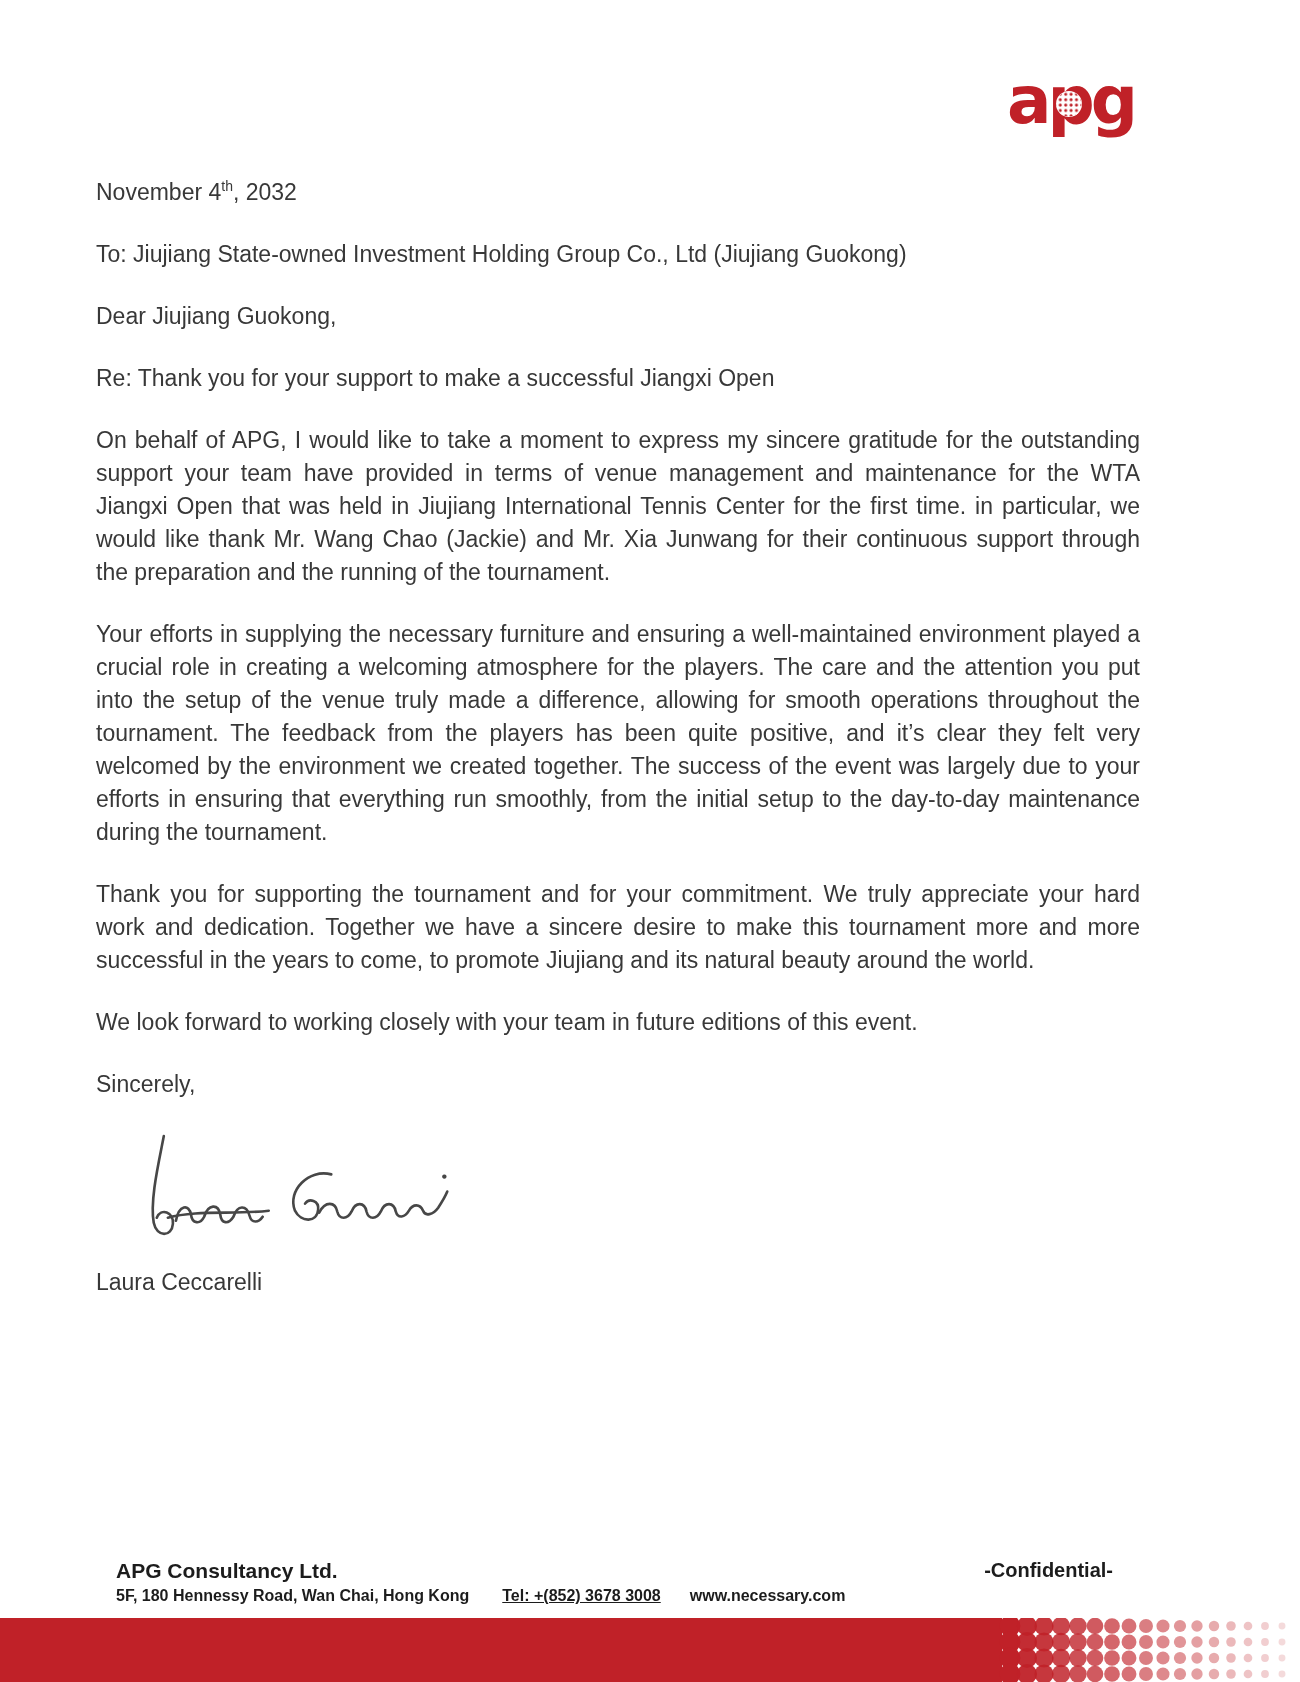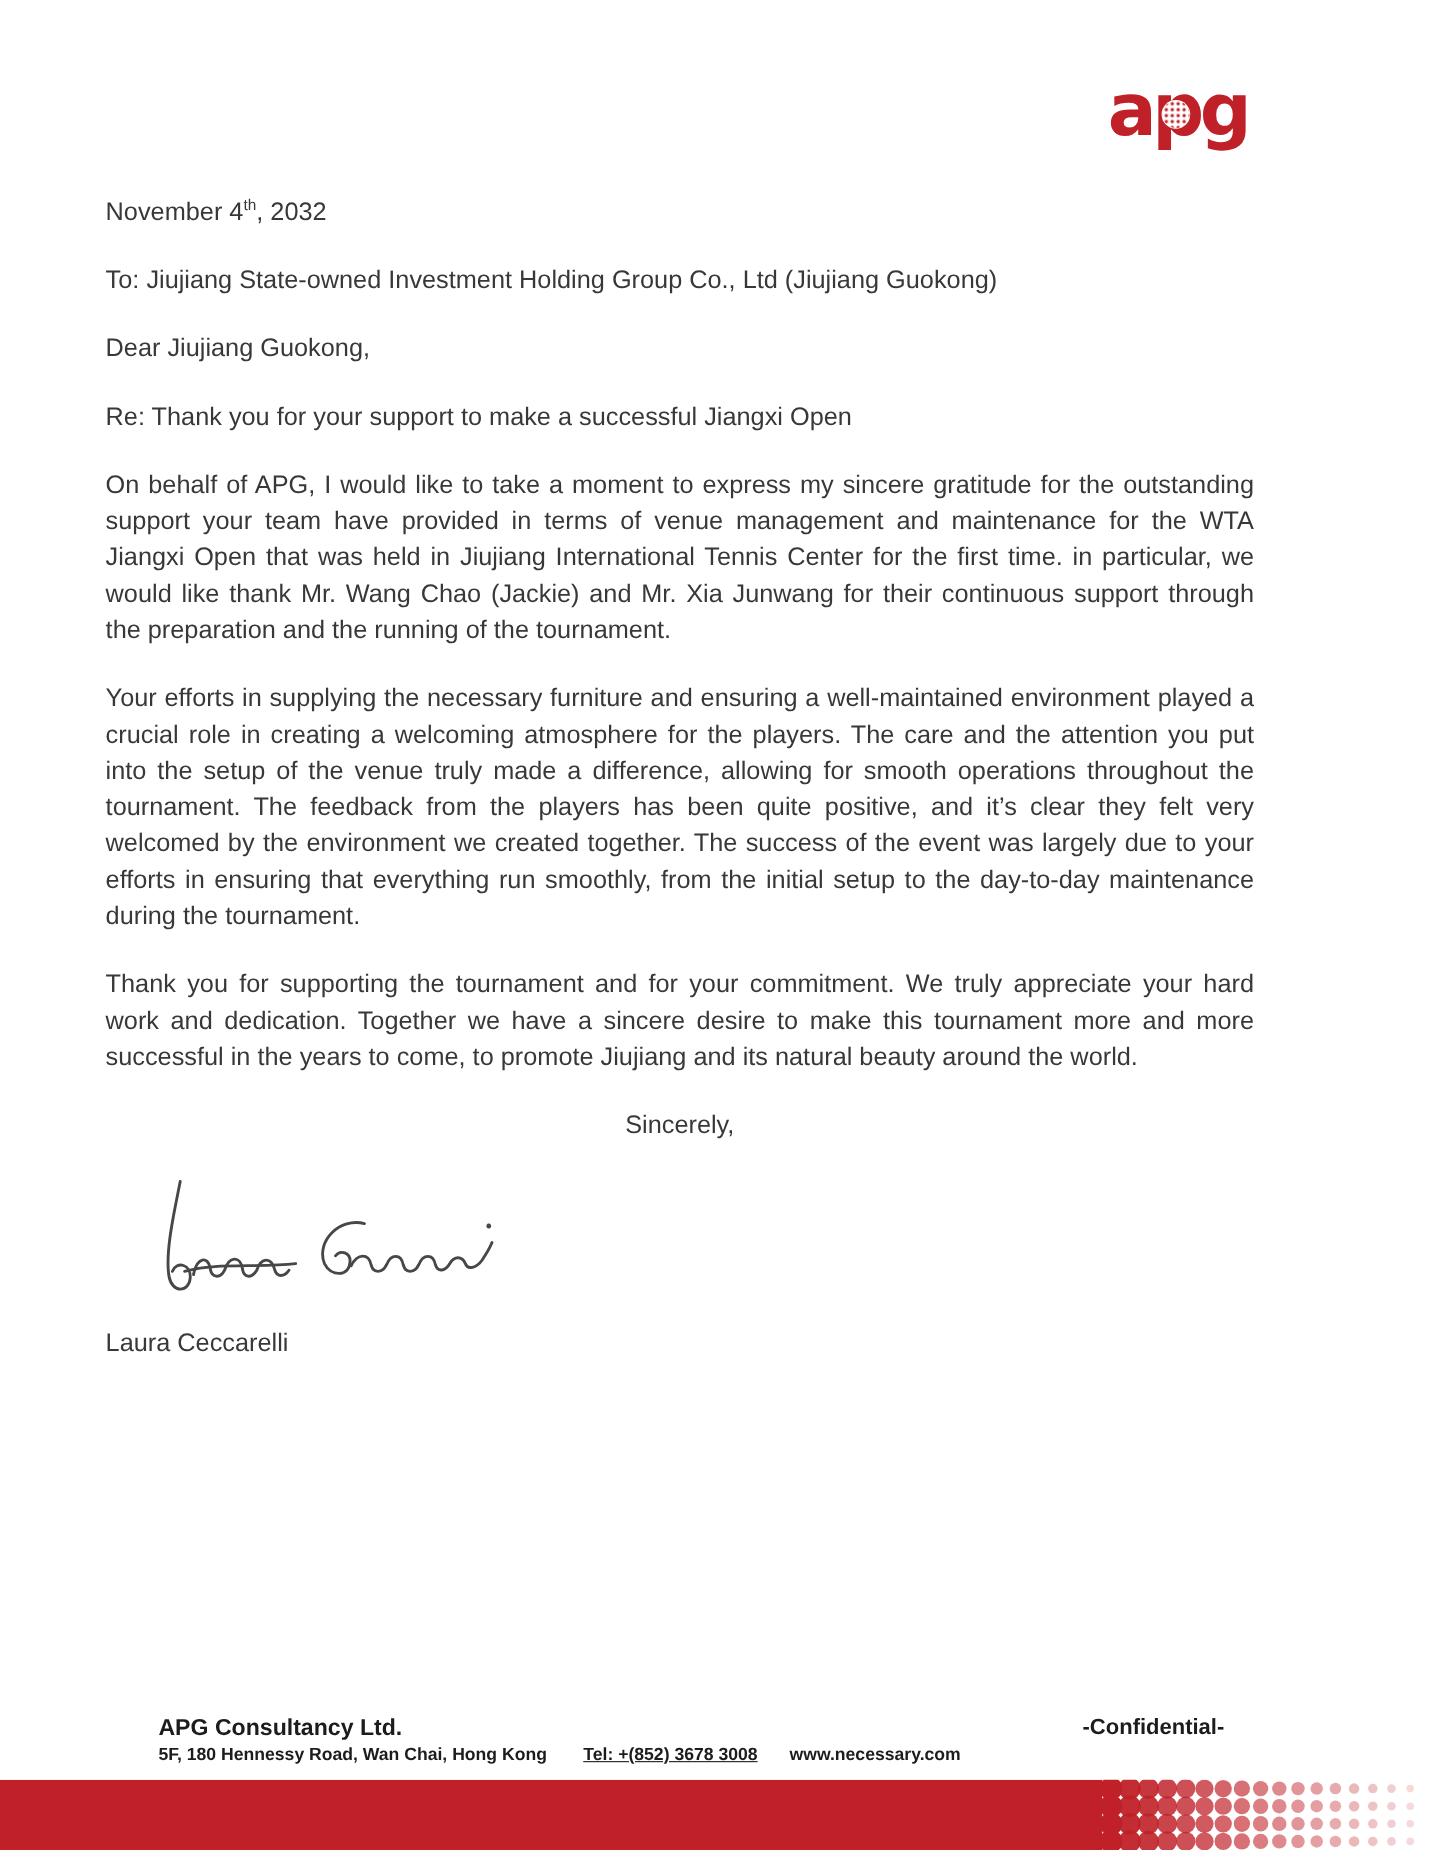--- a/index.html
+++ b/index.html
@@ -27,35 +27,34 @@
     margin: 0 0 29px 0;
     font-weight: 400;
   }
   .para { text-align: justify; }
   .date-line sup {
     font-size: 14px;
     line-height: 0;
     vertical-align: super;
     margin-top: 32px;
   }
-  .mt-extra { margin-top: 28px; text-align: center; }
+  .mt-extra { margin-top: 28px; }
   .signature-wrap {
     margin: 8px 0 20px 34px;
     height: 116px;
   }
   .footer {
     position: absolute;
     left: 116px;
     right: 187px;
     bottom: 74px;
     display: flex;
     justify-content: space-between;
     align-items: flex-start;
     color: #1c1c1c;
-    margin-left: 28px;
   }
   .footer-company {
     font-size: 21px;
     font-weight: 700;
     line-height: 27px;
   }
   .footer-address-row {
     font-size: 16px;
     font-weight: 700;
     line-height: 24px;
@@ -102,20 +101,21 @@
     <p class="block">Dear Jiujiang Guokong,</p>
 
     <p class="block">Re: Thank you for your support to make a successful Jiangxi Open</p>
 
     <p class="block para">On behalf of APG, I would like to take a moment to express my sincere gratitude for the outstanding support your team have provided in terms of venue management and maintenance for the WTA Jiangxi Open that was held in Jiujiang International Tennis Center for the first time. in particular, we would like thank Mr. Wang Chao (Jackie) and Mr. Xia Junwang for their continuous support through the preparation and the running of the tournament.</p>
 
     <p class="block para">Your efforts in supplying the necessary furniture and ensuring a well-maintained environment played a crucial role in creating a welcoming atmosphere for the players. The care and the attention you put into the setup of the venue truly made a difference, allowing for smooth operations throughout the tournament. The feedback from the players has been quite positive, and it’s clear they felt very welcomed by the environment we created together. The success of the event was largely due to your efforts in ensuring that everything run smoothly, from the initial setup to the day-to-day maintenance during the tournament.</p>
 
     <p class="block para">Thank you for supporting the tournament and for your commitment. We truly appreciate your hard work and dedication. Together we have a sincere desire to make this tournament more and more successful in the years to come, to promote Jiujiang and its natural beauty around the world.</p>
 
+    <p class="block">We look forward to working closely with your team in future editions of this event.</p>
 
     <p class="block mt-extra">Sincerely,</p>
 
     <div class="signature-wrap">
       <svg width="340" height="116" viewBox="0 0 330 115" aria-hidden="true">
         <g fill="none" stroke="#474747" stroke-width="2.6" stroke-linecap="round" stroke-linejoin="round">
           <path d="M30,6 C25,32 16,70 20,92 C23,107 38,106 39,93 C40,81 27,77 23,87"></path>
           <path d="M42,90 C45,74 55,73 57,84 C58,93 66,94 70,86 C74,73 84,73 86,84 C87,93 94,94 99,86 C103,74 112,74 115,85 C117,93 124,92 128,86"></path>
           <path d="M34,87 C62,79 100,84 134,80"></path>
           <path d="M196,44 C174,38 152,60 160,80 C166,92 182,92 183,79 C184,70 174,67 170,73"></path>

